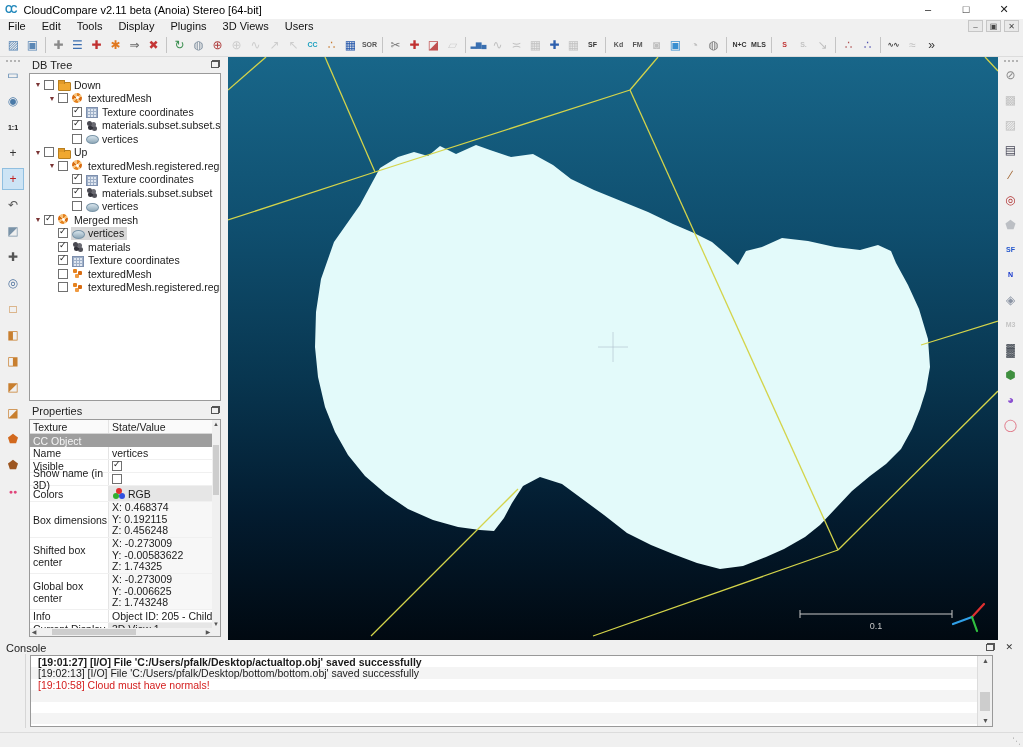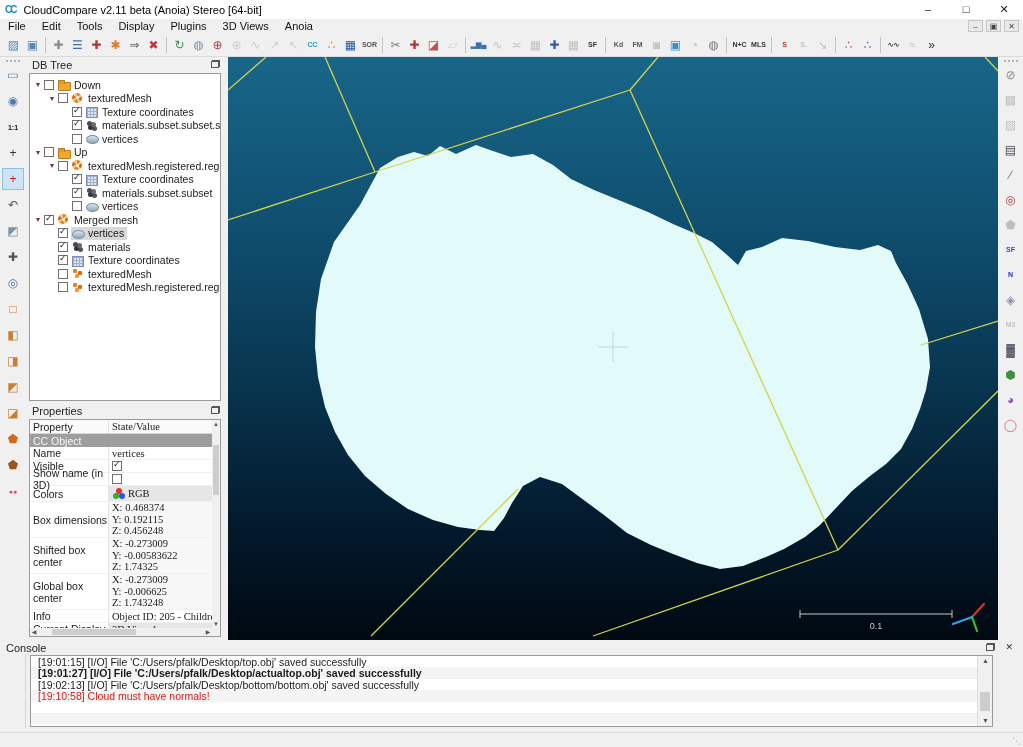--- a/index.html
+++ b/index.html
@@ -61,21 +61,21 @@
   .ticon[data-icon="materials"]::before{content:"";position:absolute;left:1px;top:1px;width:5px;height:5px;border-radius:50%;background:#4a4a52;box-shadow:4px 1px 0 #6a6a72,1px 4px 0 #32323a,5px 5px 0 #52525a;}
   .ticon[data-icon="vertices"]::before{content:"";position:absolute;left:0;top:2px;width:11px;height:7px;border-radius:50%;background:linear-gradient(#d6e4ec,#8fa8b8);border:1px solid #7a95a8;}
   .ticon[data-icon="meshgroup"]::before{content:"";position:absolute;left:1px;top:1px;width:4px;height:4px;background:#e5821e;border-radius:1px;box-shadow:5px 2px 0 #d86c12,2px 5px 0 #f09a40;}
 
   
   .props-hdr{top:346px;}
   .props-box{position:absolute;left:3px;right:7px;top:362px;bottom:3px;background:#fff;border:1px solid #9a9a9a;}
   .ptable{position:absolute;left:0;top:0;right:8px;bottom:8px;overflow:hidden;font-size:10.5px;color:#1a1a1a;}
   .prow{display:flex;border-bottom:1px solid #f0f0f0;}
   .pc1{width:79px;flex:none;padding:0 0 0 3px;border-right:1px solid #e4e4e4;display:flex;align-items:center;}
-  .pc2{flex:1;padding-left:3px;display:flex;align-items:center;overflow:hidden;white-space:nowrap;font-family:Liberation Serif, serif;}
+  .pc2{flex:1;padding-left:3px;display:flex;align-items:center;overflow:hidden;white-space:nowrap;}
   .phead{height:14px;background:#fafafa;border-bottom:1px solid #d6d6d6;color:#222;}
   .psection{height:13px;background:#9e9e9e;color:#f5f5f5;padding-left:3px;align-items:center;display:flex;border-bottom:none;}
   .pr12{height:13px;}
   .pr15{height:16px;}
   .pr36{height:36px;}
   .pmulti{flex-direction:column;align-items:flex-start;justify-content:center;line-height:11.5px;background:#f7f7f7;}
   .pselval{background:#e6e6e6;align-self:stretch;}
   .rgbdots{width:13px;height:11px;position:relative;display:inline-block;margin-right:3px;flex:none;}
   .rgbdots::before{content:"";position:absolute;width:6px;height:6px;border-radius:50%;background:#e03030;left:4px;top:0;box-shadow:-3px 5px 0 #30b030,3px 5px 0 #3050e0;}
   .vscroll{position:absolute;right:0;top:0;bottom:8px;width:8px;background:#f0f0f0;}
@@ -122,21 +122,21 @@
     </div>
   </div>
 
   <div class="menubar">
     <span class="menu-item" style="">File</span>
       <span class="menu-item" style="">Edit</span>
       <span class="menu-item" style="">Tools</span>
       <span class="menu-item" style="">Display</span>
       <span class="menu-item" style="">Plugins</span>
       <span class="menu-item" style="">3D Views</span>
-      <span class="menu-item" style="">Anoia</span>
+      <span class="menu-item" style="">Users</span>
     <div class="mdi-btns">
       <span class="mdibtn">–</span>
       <span class="mdibtn">▣</span>
       <span class="mdibtn">✕</span>
     </div>
   </div>
 
   <div class="toolbar">
     <span class="tbi" style="color: rgb(91, 135, 181);">
         <span>▨</span>
@@ -545,21 +545,21 @@
       </div>
     </div>
 
     <div class="panel-hdr props-hdr">
       <span>Properties</span>
       <span class="fbtn"></span>
     </div>
     <div class="props-box">
       <div class="ptable">
         <div class="prow phead">
-          <div class="pc1">Property</div>
+          <div class="pc1">Texture</div>
           <div class="pc2">State/Value</div>
         </div>
         <div class="psection">CC Object</div>
         <div class="prow pr12">
           <div class="pc1">Name</div>
           <div class="pc2">vertices</div>
         </div>
         <div class="prow pr12">
           <div class="pc1">Visible</div>
           <div class="pc2">
@@ -671,21 +671,20 @@
 
   <div class="console">
     <div class="panel-hdr">
       <span>Console</span>
       <span class="fbtn"></span>
       <span class="cclose">✕</span>
     </div>
     <div class="cedge"></div>
     <div class="cbox">
       <div class="crows">
-        <div class="crow" style="color: rgb(26, 26, 26);"><span>[19:01:15] [I/O] File 'C:/Users/pfalk/Desktop/top.obj' saved successfully</span></div>
           <div class="crow" style="color: rgb(26, 26, 26); font-weight: bold;"><span>[19:01:27] [I/O] File 'C:/Users/pfalk/Desktop/actualtop.obj' saved successfully</span></div>
           <div class="crow" style="color: rgb(26, 26, 26);"><span>[19:02:13] [I/O] File 'C:/Users/pfalk/Desktop/bottom/bottom.obj' saved successfully</span></div>
           <div class="crow" style="color: rgb(212, 32, 32);"><span>[19:10:58] Cloud must have normals!</span></div>
       </div>
       <div class="cscroll">
         <span class="sarrow" style="top:0;">▲</span>
         <div class="cthumb"></div>
         <span class="sarrow" style="bottom:0;">▼</span>
       </div>
     </div>

